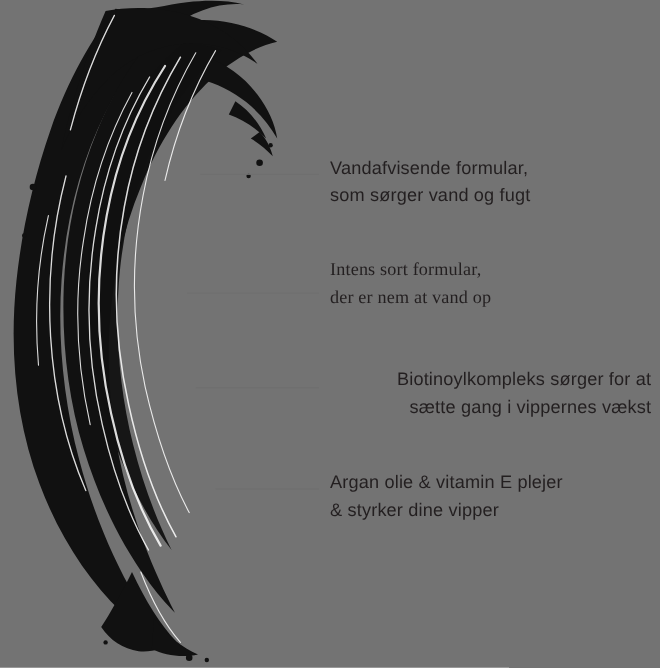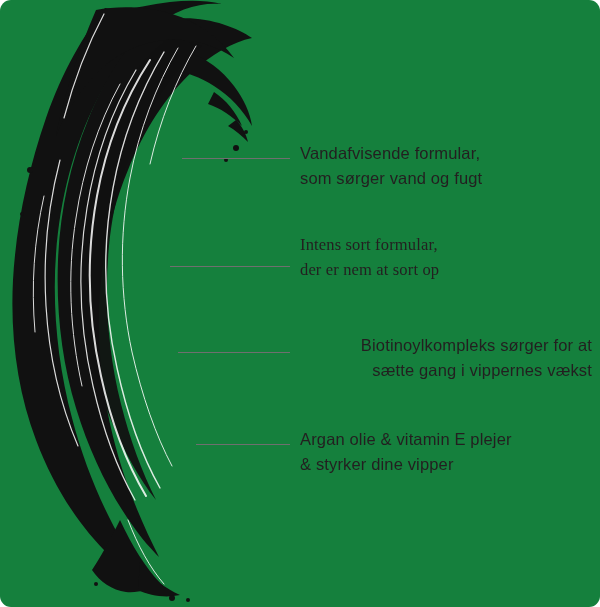--- a/index.html
+++ b/index.html
@@ -12,22 +12,21 @@
     height: 607px;
     position: relative;
     overflow: hidden;
     font-family: "Liberation Sans", sans-serif;
     color: #231f20;
   }
 
   #stage {
     position: absolute;
     inset: 0;
-    background: #15803d;
-    border-radius: 11px;
+    background: #737373;
   }
 
   
   #swatch-wrap {
     position: absolute;
     left: 0;
     top: 0;
     width: 290px;
     height: 607px;
   }
@@ -156,21 +155,21 @@
   <div class="leader" id="leader-3" style="left:178px; top:352px; width:112px;"></div>
   <div class="leader" id="leader-4" style="left:196px; top:444px; width:94px;"></div>
 
   <div class="callout" id="callout-1">
     <div class="line">Vandafvisende formular,</div>
     <div class="line">som sørger vand og fugt</div>
   </div>
 
   <div class="callout" id="callout-2">
     <div class="line">Intens sort formular,</div>
-    <div class="line">der er nem at sort op</div>
+    <div class="line">der er nem at vand op</div>
   </div>
 
   <div class="callout" id="callout-3">
     <div class="line">Biotinoylkompleks sørger for at</div>
     <div class="line">sætte gang i vippernes vækst</div>
   </div>
 
   <div class="callout" id="callout-4">
     <div class="line">Argan olie &amp; vitamin E plejer</div>
     <div class="line">&amp; styrker dine vipper</div>

